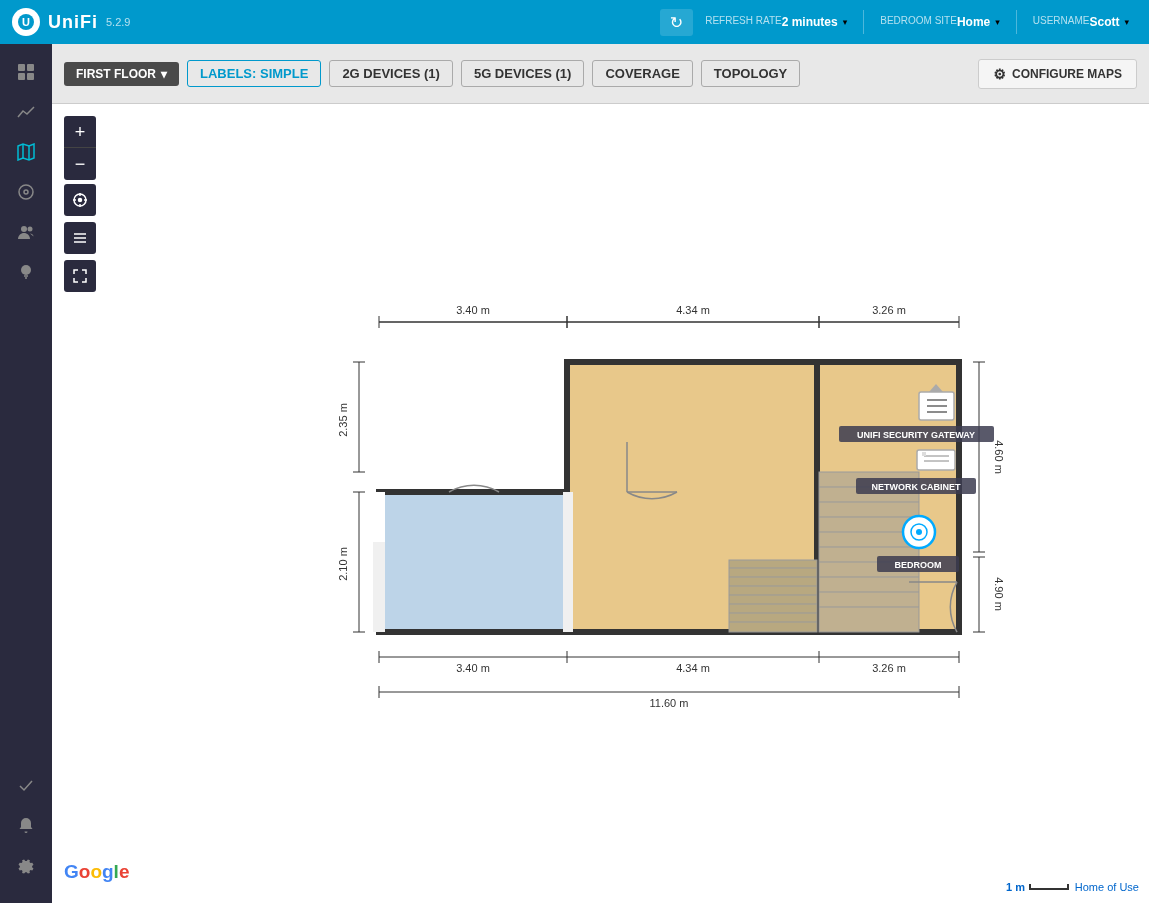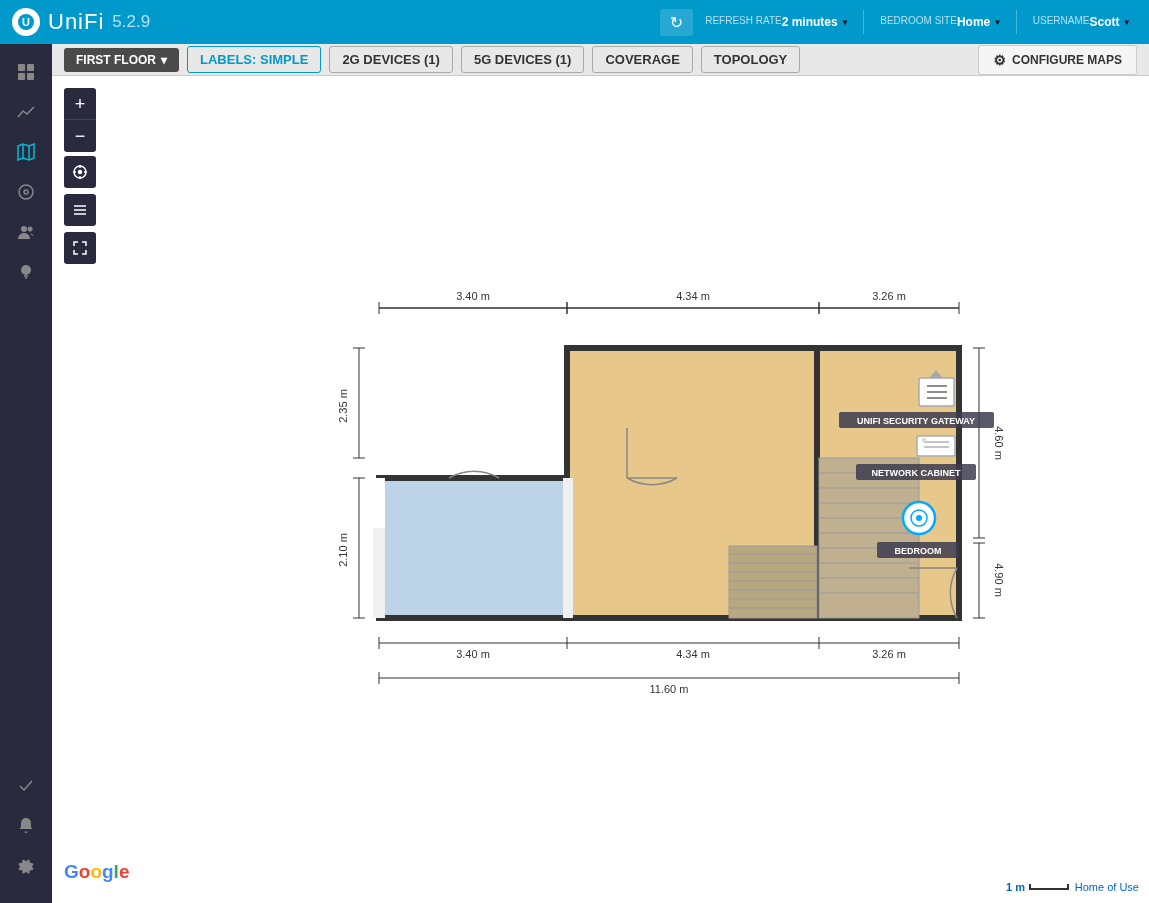--- a/index.html
+++ b/index.html
@@ -22,28 +22,28 @@
     }
     .ubiquiti-logo {
       width: 28px; height: 28px;
       background: white;
       border-radius: 50%;
       display: flex; align-items: center; justify-content: center;
       font-weight: bold; color: #0099cc; font-size: 14px;
     }
     .unifi-logo {
       color: white;
-      font-size: 22px;
-      font-weight: normal;
+      font-size: 18px;
+      font-weight: bold;
       letter-spacing: 1px;
       text-align: center;
     }
     .version {
       color: rgba(255,255,255,0.7);
-      font-size: 17px;
+      font-size: 11px;
     }
     .top-bar-right {
       margin-left: auto;
       display: flex;
       align-items: center;
       gap: 4px;
     }
     .top-bar-btn {
       background: rgba(255,255,255,0.15);
       border: none;
@@ -96,21 +96,21 @@
       flex: 1;
       display: flex;
       flex-direction: column;
       background: #f0f0f0;
       overflow: hidden;
     }
 
     
     .toolbar {
       background: #e8e8e8;
-      height: 32px;
+      height: 60px;
       display: flex;
       align-items: center;
       padding: 12px 12px;
       gap: 8px;
       border-bottom: 1px solid #ccc;
       flex-shrink: 0;
     }
     .toolbar-btn {
       background: #4a4a4a;
       color: white;

